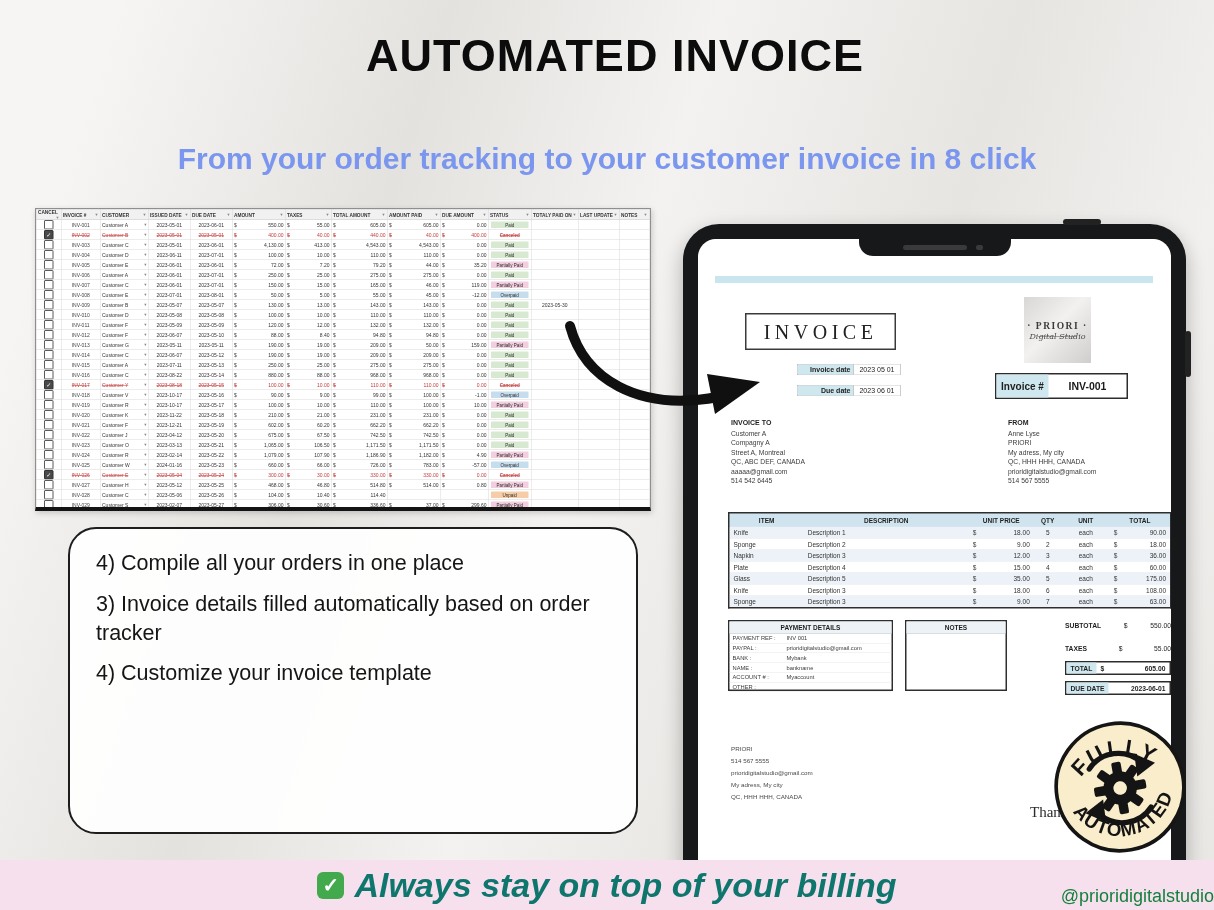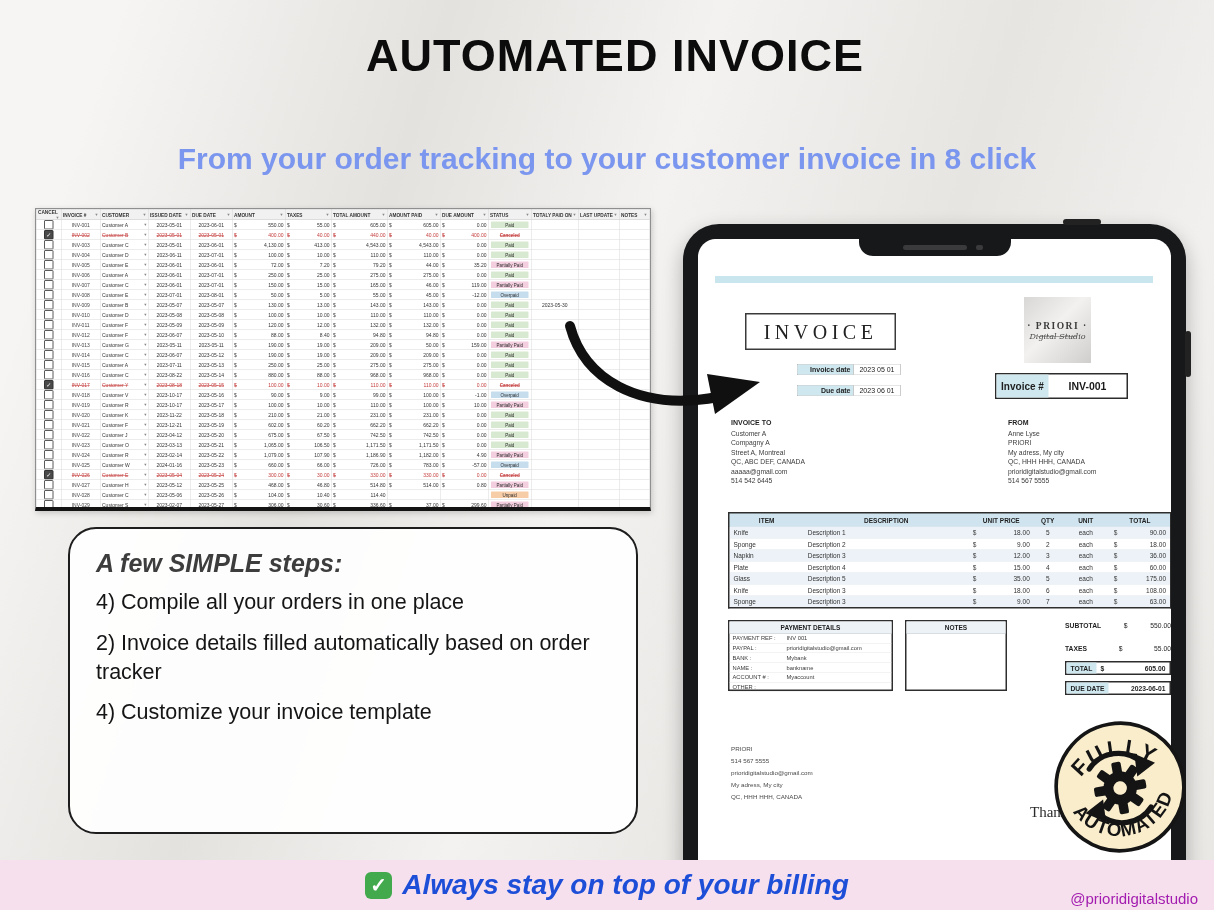--- a/index.html
+++ b/index.html
@@ -99,23 +99,23 @@
   .boxed .vwrap{flex:1;display:flex;justify-content:space-between;align-items:center;padding:0 8px;font-weight:700;}
   .page-footer{position:absolute;left:66px;top:1008px;font-size:12.5px;line-height:24px;color:#4a4a4a;}
   .thanks{position:absolute;left:664px;top:1128px;font-family:"Liberation Serif",serif;font-size:30px;color:#2a2a2a;}
   
   .badge{position:absolute;left:1051px;top:718px;width:138px;height:138px;z-index:9;}
   
   .banner{position:absolute;left:0;top:860px;width:1214px;height:50px;background:#f7e0ee;z-index:10;
     display:flex;align-items:center;justify-content:center;}
   .banner .check{display:inline-flex;width:27px;height:27px;background:#43a94d;border-radius:6px;color:#fff;
     font-size:20px;font-weight:700;align-items:center;justify-content:center;margin-right:10px;}
-  .banner .b1{font-size:28px;font-weight:800;font-style:italic;color:#1d4ed8;}
+  .banner .b1{font-size:34px;font-weight:800;font-style:italic;color:#0f766e;}
   .banner .b2{font-size:26px;font-style:italic;color:#181818;white-space:pre;}
-  .handle{position:absolute;right:16px;bottom:3px;font-size:15px;color:#a21caf;}
+  .handle{position:absolute;right:0;bottom:3px;font-size:18px;color:#15803d;}
 </style>
 </head>
 <body>
 
 <div class="main-title">AUTOMATED INVOICE</div>
 <div class="subtitle">From your order tracking to your customer invoice in 8 click</div>
 
 <div class="sheet">
   <div class="sheet-inner">
     <table class="grid">
@@ -1125,24 +1125,23 @@
     </table>
   </div>
 </div>
 
 <svg class="hand-arrow" width="230" height="128" viewBox="0 0 230 128">
   <path d="M 28 26 C 42 78, 95 112, 176 97" fill="none" stroke="#101010" stroke-width="10" stroke-linecap="round"></path>
   <polygon points="165,74 218,82 173,114" fill="#101010"></polygon>
 </svg>
 
 <div class="steps">
-  <div class="steps-title">A few SIMPLE steps:</div>
   <div>
       <div class="step">4) Compile all your orders in one place</div>
-      <div class="step">2) Invoice details filled automatically based on order tracker</div>
+      <div class="step">3) Invoice details filled automatically based on order tracker</div>
       <div class="step">4) Customize your invoice template</div>
     </div>
 </div>
 
 <div class="tablet">
   <div class="side-btn" style="top:-20px;right:70px;width:38px;height:6px;"></div>
   <div class="side-btn" style="right:-20px;top:92px;width:6px;height:46px;"></div>
   <div class="screen">
     <div class="page">
       <div class="topbar"></div>

